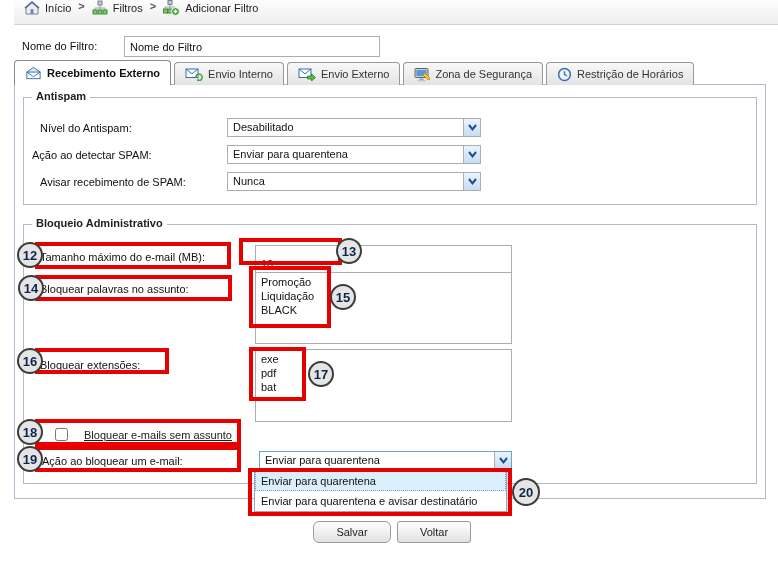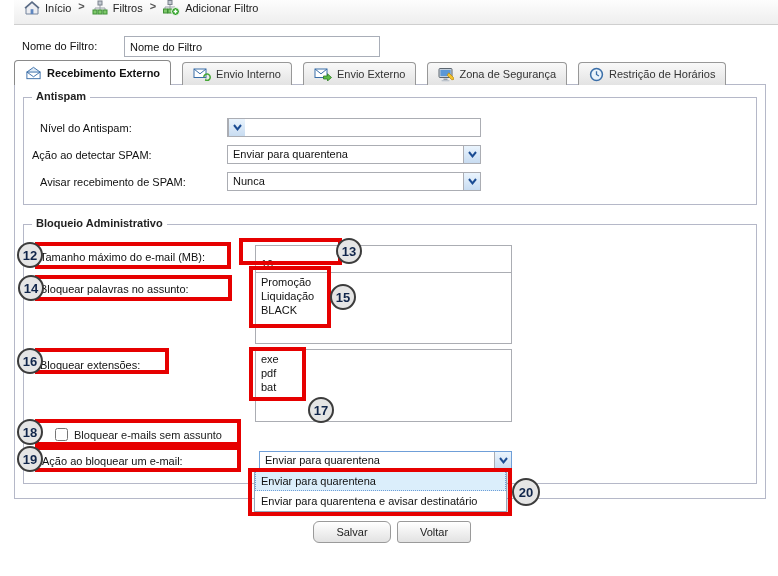--- a/index.html
+++ b/index.html
@@ -30,21 +30,21 @@
   
   .name-label { position:absolute; left:22px; top:40px; }
   .name-input {
     position:absolute; left:124px; top:36px; width:256px; height:21px;
     border:1px solid #a9aeb8; padding:2px 5px; font:11px "Liberation Sans", sans-serif;
     color:#111;
   }
   
   .tabstrip {
     position:absolute; left:14px; top:60px; height:25px;
-    display:flex; align-items:flex-end; gap:11px; z-index:3;
+    display:flex; align-items:flex-end; gap:3px; z-index:3;
   }
   .tab {
     height:23px; display:flex; align-items:center; gap:5px;
     padding:0 10px;
     border:1px solid #989898; border-bottom:none;
     border-radius:4px 4px 0 0;
     background: linear-gradient(#f9f9f9, #e3e3e3);
     color:#333; cursor:pointer; white-space:nowrap;
   }
   .tab.active {
@@ -74,21 +74,21 @@
   .combo-btn {
     width:17px; border-left:1px solid #abadb3;
     background: linear-gradient(#eaf4fd, #c8dcf1);
     display:flex; align-items:center; justify-content:center; cursor:pointer;
   }
   .tfield {
     position:absolute; border:1px solid #abadb3; background:#fff;
     font:11px "Liberation Sans", sans-serif; color:#111; padding:2px 5px;
   }
   textarea.tfield { resize:none; line-height:14px; overflow:hidden; }
-  .cbrow { position:absolute; display:flex; align-items:center; gap:6px; }
+  .cbrow { position:absolute; display:flex; align-items:center; gap:16px;text-decoration:underline; }
   .cbrow input { width:13px; height:13px; }
   
   .droplist {
     position:absolute; left:254px; top:470px; width:253px;
     background:#fff; border:1px solid #98a8bc; z-index:5;
     box-shadow:2px 2px 4px rgba(0,0,0,0.18);
   }
   .dropopt { height:20px; line-height:19px; padding:0 5px; border:1px dotted transparent; cursor:pointer; color:#111; white-space:nowrap; }
   .dropopt.selected { background:#dbeefb; border-color:#6f9fd8; }
   
@@ -215,20 +215,21 @@
     </div>
   </div>
 
   <div class="panel">
 
     <div class="fieldset" style="left:8px; top:12px; width:734px; height:108px;">
       <span class="legend">Antispam</span>
 
       <span class="flabel" style="left:16px; top:24px;">Nível do Antispam:</span>
       <div class="combo" style="left:203px; top:20px; width:254px;">
+        <span class="combo-text">Desabilitado</span>
         <span class="combo-btn">
             <span class="icon">
               <svg width="9" height="7" viewBox="0 0 9 7">
                 <path d="M1 1 L4.5 5.3 L8 1" stroke="#1b4c93" stroke-width="2" fill="none"></path>
               </svg>
             </span>
           </span>
       </div>
 
       <span class="flabel" style="left:8px; top:51px;">Ação ao detectar SPAM:</span>
@@ -307,18 +308,18 @@
   <div class="anno-box" style="left:249px; top:347px; width:57px;  height:54px;"></div>
   <div class="anno-box" style="left:35px;  top:419px; width:206px; height:27px;"></div>
   <div class="anno-box" style="left:35px;  top:446px; width:206px; height:26px;"></div>
   <div class="anno-box" style="left:248px; top:468px; width:264px; height:48px;"></div>
 
   <div class="anno-circle" style="left:17px;  top:242px;">12</div>
   <div class="anno-circle" style="left:336px; top:238px;">13</div>
   <div class="anno-circle" style="left:18px;  top:275px;">14</div>
   <div class="anno-circle" style="left:330px; top:284px;">15</div>
   <div class="anno-circle" style="left:17px;  top:348px;">16</div>
-  <div class="anno-circle" style="left:308px; top:361px;margin-top:36px;">17</div>
+  <div class="anno-circle" style="left:308px; top:361px;">17</div>
   <div class="anno-circle" style="left:17px;  top:419px;">18</div>
   <div class="anno-circle" style="left:17px;  top:446px;">19</div>
   <div class="anno-circle" style="left:512px; top:478px; width:28px; height:28px;">20</div>
 
 </div>
 
 </body></html>

